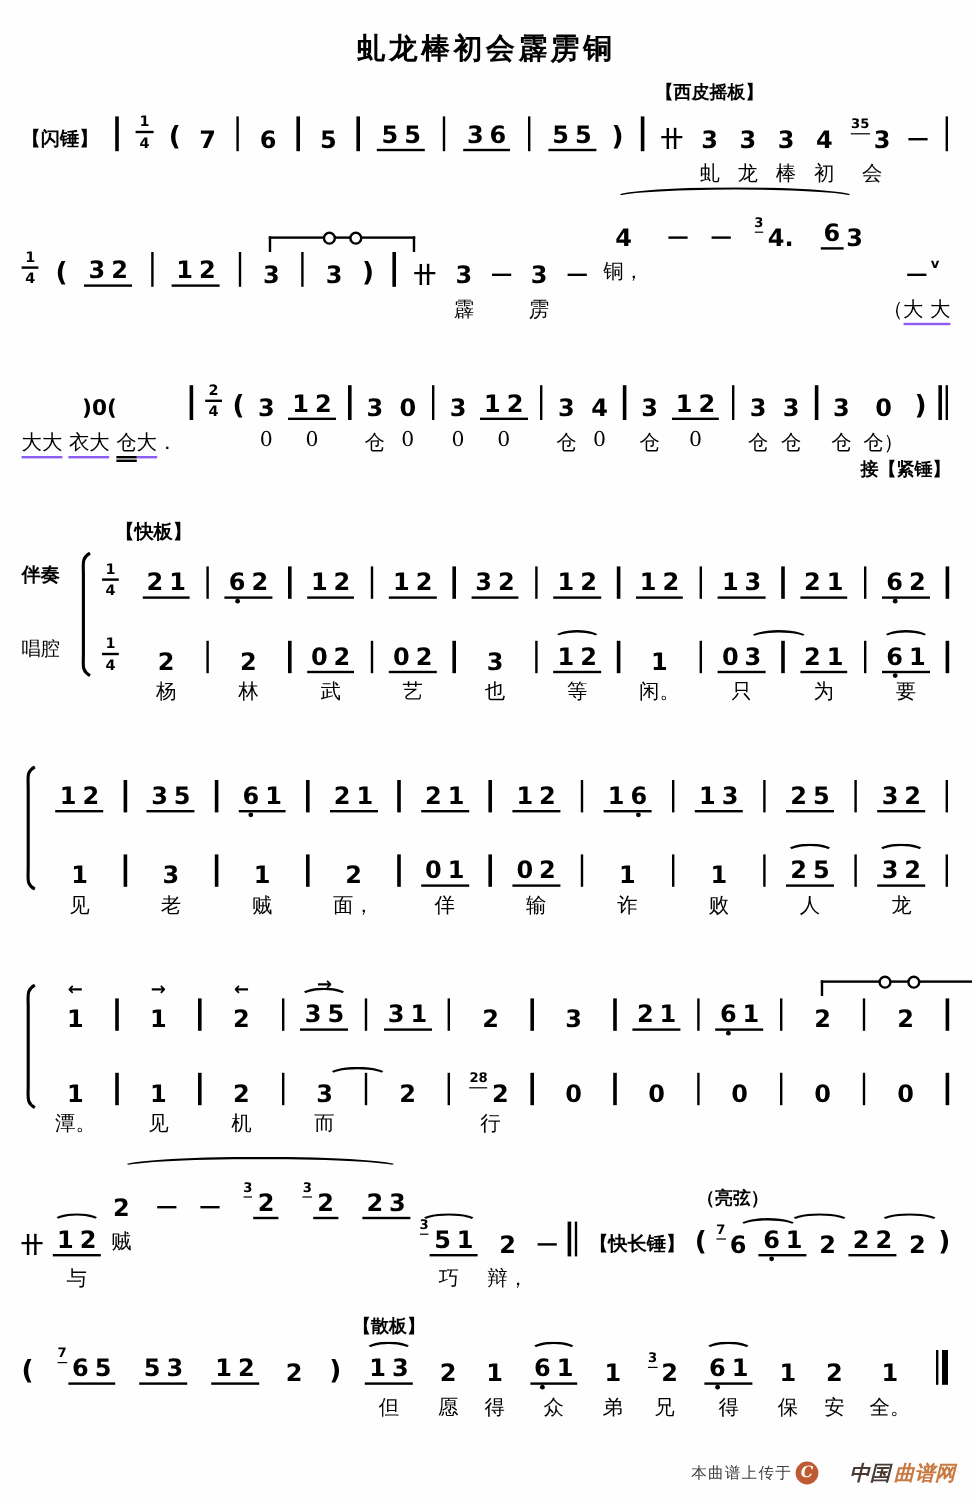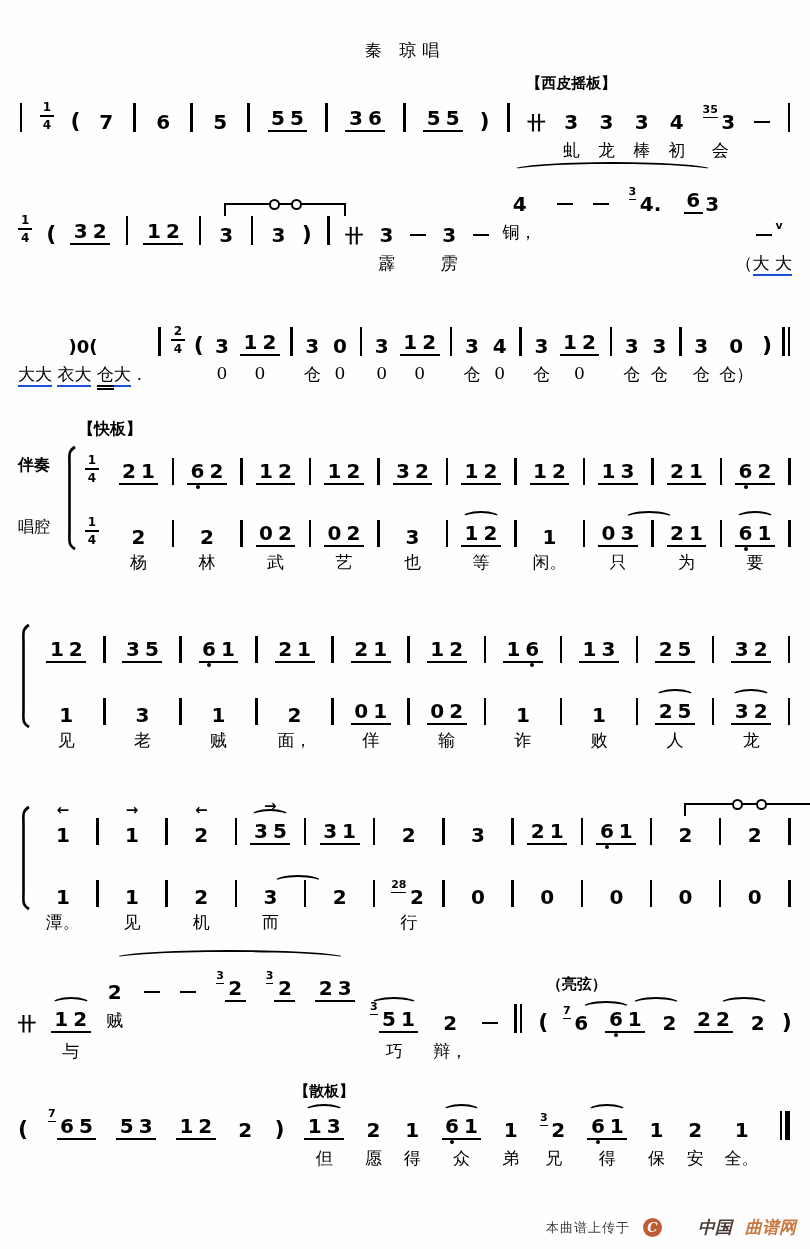--- a/index.html
+++ b/index.html
@@ -7,21 +7,21 @@
        font-family:"Liberation Sans",sans-serif;color:#000;}
   .hdr{text-align:center;padding-top:24px;}
   .hdr h1{margin:0;font:700 24px "DejaVu Serif",serif;letter-spacing:3px;}
   .hdr .sub{margin-top:15px;font:17px "DejaVu Serif",serif;letter-spacing:6px;}
   #score{padding:0 18px;}
   
   .row{display:flex;justify-content:space-between;align-items:flex-start;width:100%;}
   .tok{display:flex;flex-direction:column;align-items:center;position:relative;}
   .tmain{height:36px;display:flex;align-items:flex-end;justify-content:center;}
   .lyr{height:24px;margin-top:7px;font:17px "DejaVu Serif",serif;white-space:nowrap;}
-  .lul{border-bottom:2px solid #1d4ed8;padding-bottom:1px;}
+  .lul{border-bottom:2px solid #8b5cf6;padding-bottom:1px;}
   .lul2{border-bottom:5px double #000;padding-bottom:1px;}
   .abv{position:absolute;top:-22px;left:50%;transform:translateX(-50%);
        font:700 15px "Liberation Sans",sans-serif;white-space:nowrap;text-align:center;}
   
   .nb{position:relative;display:inline-flex;align-items:flex-end;}
   .ns{display:inline-flex;align-items:flex-end;}
   .ulg{border-bottom:2.5px solid #000;padding:0 1px 2px;}
   .dg{position:relative;display:inline-block;padding:0 2.5px;
       font:700 20px "DejaVu Sans",sans-serif;line-height:1;}
   .dg.ul1{border-bottom:2.5px solid #000;padding-bottom:2px;}
@@ -48,54 +48,60 @@
   .meter i:first-child{border-bottom:2px solid #000;padding-bottom:1px;margin-bottom:1px;}
   .paren{font:700 22px "DejaVu Sans",sans-serif;line-height:1;}
   .slabel{font:700 16px "Liberation Sans",sans-serif;line-height:1.2;white-space:nowrap;}
   .freem{font:700 18px "DejaVu Sans",sans-serif;line-height:1;}
   .ptext{font:700 18px "DejaVu Sans",sans-serif;line-height:1;}
   .spanw{position:relative;display:inline-flex;align-items:flex-start;gap:20px;}
   .tline{width:100%;text-align:right;font:700 15px "Liberation Sans",sans-serif;
          padding-right:10px;margin-top:1px;}
   
   .sys{display:flex;align-items:flex-start;position:relative;width:100%;}
-  .syslabel{position:absolute;top:-26px;left:60px;font:700 16px "Liberation Sans",sans-serif;}
+  .syslabel{position:absolute;top:-26px;left:78px;font:700 16px "Liberation Sans",sans-serif;}
   .stafflabels{display:flex;flex-direction:column;flex:0 0 46px;}
   .stl{height:40px;display:flex;align-items:center;font:16px "DejaVu Serif",serif;}
   .stl:first-child{margin-bottom:22px;font-weight:bold;}
   .brace{flex:0 0 13px;}
   .scol{flex:1 1 0;display:flex;flex-direction:column;align-items:center;min-width:0;}
   .scol.fix{flex:0 0 30px;}
   .sra,.srv{height:40px;display:flex;align-items:flex-end;justify-content:center;}
   .sra{margin-bottom:22px;}
   .srl{height:26px;margin-top:4px;display:flex;justify-content:center;}
   .srl .lyr{height:auto;margin-top:0;}
   .sbar{flex:0 0 3px;display:flex;flex-direction:column;align-items:center;}
   .sbar .vl{height:27px;}
   
   .l1{margin-top:34px;} .l2{margin-top:46px;} .l3{margin-top:44px;}
   .s4{margin-top:58px;} .s5{margin-top:46px;} .s6{margin-top:50px;}
   .l7{margin-top:60px;} .l8{margin-top:40px;}
   
-  .footer{position:absolute;right:14px;bottom:10px;display:flex;align-items:center;gap:13px;}
+  .footer{position:absolute;right:14px;bottom:10px;display:flex;align-items:center;gap:3px;}
   .fup{font:13px "Liberation Sans",sans-serif;color:#3f3f3f;letter-spacing:1px;}
   .logo{width:19px;height:19px;border-radius:50%;display:flex;align-items:center;justify-content:center;
         font:italic 700 13px "DejaVu Serif",serif;color:#fff;}
   .fs1{font:italic 700 17px "DejaVu Serif",serif;}
   .fs2{font:italic 700 17px "DejaVu Serif",serif;}
 </style>
 </head>
 <body>
 
 <div class="hdr">
-  <div class="sub">秦  琼唱</div>
+  <h1>虬龙棒初会霹雳铜</h1>
 </div>
 
 <div id="score">
     <div class="row l1">
+      <div class="tok">
+        <div class="tmain">
+          <span class="slabel">【闪锤】</span>
+        </div>
+        <div class="lyr"></div>
+      </div>
       <div class="tok">
         <div class="tmain">
           <i class="vl"></i>
         </div>
         <div class="lyr"></div>
       </div>
       <div class="tok">
         <div class="tmain">
           <span class="meter">
             <i>1</i>
@@ -702,20 +708,21 @@
         <div class="lyr"></div>
       </div>
       <div class="tok">
         <div class="tmain">
           <i class="vl"></i>
           <i class="vl"></i>
         </div>
         <div class="lyr"></div>
       </div>
     </div>
+    <div class="tline">接【紧锤】</div>
     <div class="sys s4">
       <div class="syslabel">【快板】</div>
       <div class="stafflabels">
         <div class="stl">伴奏</div>
         <div class="stl">唱腔</div>
       </div>
       <div class="brace"><svg width="13" height="106" viewBox="0 0 13 106">
           <path d="M11 2 C4 6 5.5 10 5.5 20 L5.5 86 C5.5 96 4 100 11 104" fill="none" stroke="#000" stroke-width="2.6"></path>
         </svg></div>
       <div class="scol fix">
@@ -1781,20 +1788,26 @@
       </div>
       <div class="tok">
         <div class="tmain">
           <i class="vl"></i>
           <i class="vl"></i>
         </div>
         <div class="lyr"></div>
       </div>
       <div class="tok">
         <div class="tmain">
+          <span class="slabel">【快长锤】</span>
+        </div>
+        <div class="lyr"></div>
+      </div>
+      <div class="tok">
+        <div class="tmain">
           <span class="paren">(</span>
         </div>
         <div class="lyr"></div>
       </div>
       <div class="tok">
         <div class="abv">（亮弦）</div>
         <div class="tmain">
           <span class="nb">
             <i class="slur2"></i>
             <i class="gr">7</i>

